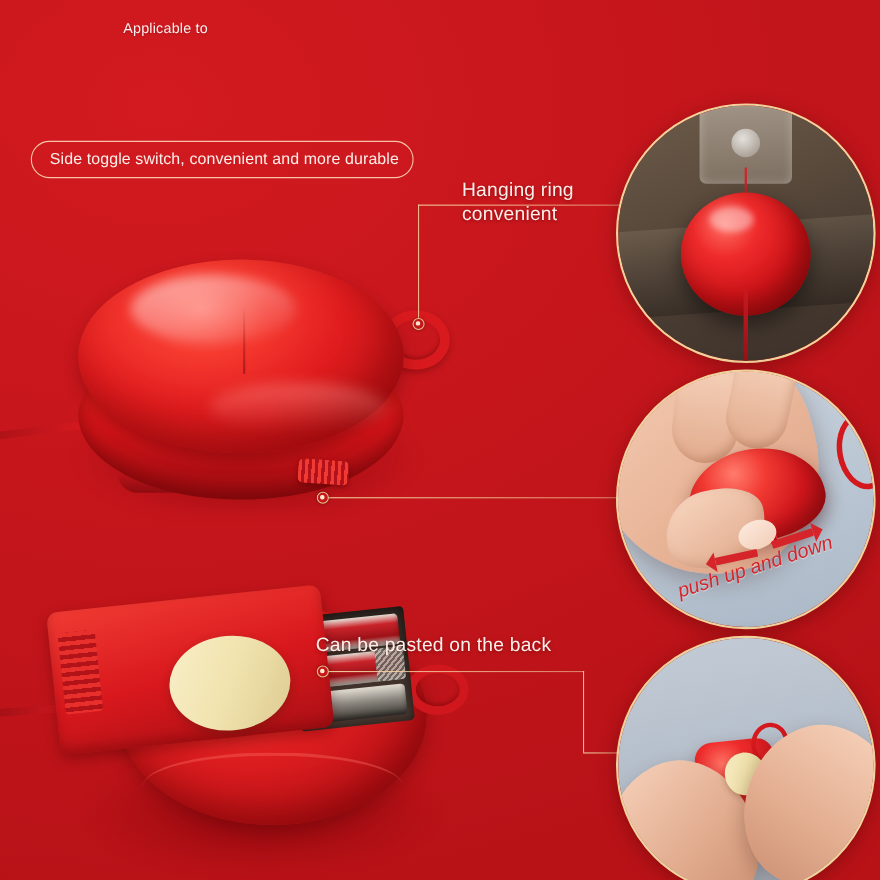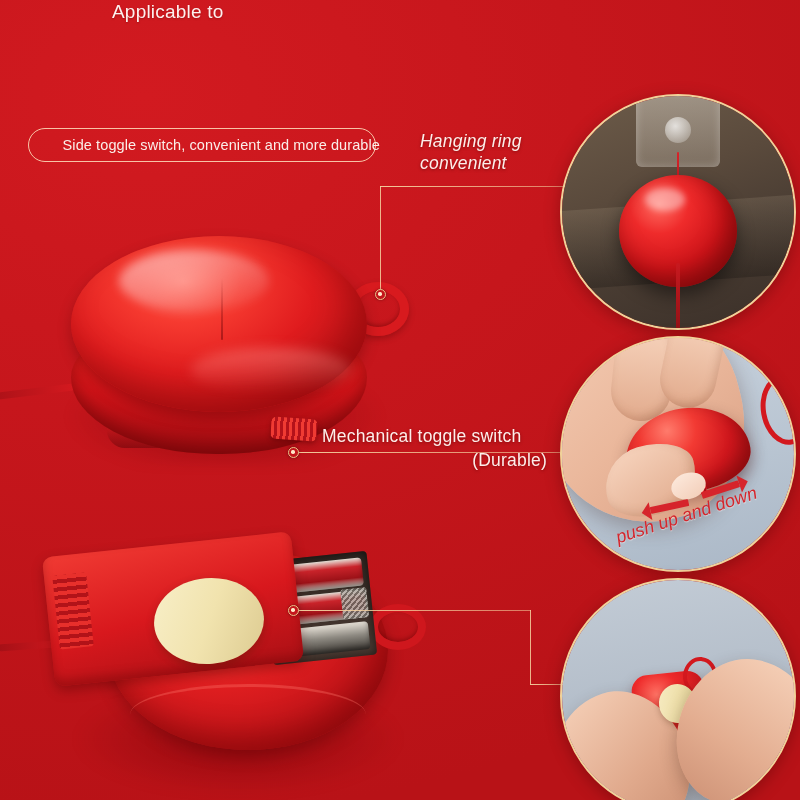--- a/index.html
+++ b/index.html
@@ -10,48 +10,48 @@
   }
   #stage{
     position:relative;width:800px;height:800px;overflow:hidden;
     background:
       radial-gradient(120% 90% at 18% 12%, #d21a20 0%, #c6161c 45%, #b81217 100%);
   }
   .abs{position:absolute;}
 
   
   .kicker{
-    left:112px;top:0;width:300px;
-    font-size:19px;line-height:23px;color:#fdf0ee;font-weight:300;
+    left:112px;top:14px;width:300px;
+    font-size:13px;line-height:23px;color:#fdf0ee;font-weight:300;
     letter-spacing:.2px;text-shadow:0 1px 2px rgba(90,0,0,.35);
   }
   .kicker .l2{display:block;margin-left:12px;}
   .headline{
     left:36px;top:62px;
     font-size:42px;line-height:48px;color:#ffffff;font-weight:400;
     letter-spacing:.5px;text-shadow:0 2px 4px rgba(90,0,0,.35);
     white-space:nowrap;
   }
   .pill{
     left:28px;top:128px;width:348px;height:34px;
     border:1.4px solid rgba(255,226,190,.85);border-radius:18px;
     box-sizing:border-box;
   }
   .pill-text{
-    left:28px;top:135px;width:352px;text-align:right;
+    left:28px;top:135px;width:352px;text-align:center;
     font-size:14.5px;line-height:20px;color:#fbeee9;font-weight:300;
     letter-spacing:.1px;white-space:nowrap;
   }
 
   
   .callout{
     color:#fdeeea;font-weight:300;text-shadow:0 1px 3px rgba(80,0,0,.5);
     letter-spacing:.2px;
   }
-  .co-hang{left:420px;top:130px;font-size:17.5px;line-height:22px;width:200px;font-style:italic;}
+  .co-hang{left:420px;top:161px;font-size:17.5px;line-height:22px;width:200px;}
   .co-switch{left:322px;top:424px;font-size:17.5px;line-height:24px;width:225px;}
   .co-switch .sub{display:block;text-align:right;}
   .co-paste{left:287px;top:575px;font-size:17.5px;line-height:22px;white-space:nowrap;}
 
   
   .lineh{background:linear-gradient(90deg,rgba(245,210,160,.95),rgba(245,210,160,.55));height:1.2px;}
   .linev{background:rgba(245,210,160,.85);width:1.2px;}
   .dot{
     width:11px;height:11px;border-radius:50%;
     border:1.6px solid #e9c489;background:#c4161c;
@@ -410,25 +410,22 @@
   <div class="abs lineh" style="left:297px;top:610px;width:234px;"></div>
   <div class="abs linev" style="left:530px;top:610px;height:74px;"></div>
   <div class="abs lineh" style="left:530px;top:684px;width:40px;"></div>
   <div class="abs dot" style="left:288px;top:605px;"></div>
 
   <div class="abs callout co-hang">
     <span>Hanging ring</span><br>
     <span>convenient</span>
   </div>
 
-  <div class="abs callout co-switch">
-    <span>Mechanical toggle switch</span>
-    <span class="sub">(Durable)</span>
-  </div>
-
+
+  <div class="abs callout co-paste">Can be pasted on the back</div>
 
   <div class="abs inset" id="inset-hang">
     <div class="scene">
       <div class="wallpane"></div>
       <div class="hook"></div>
       <div class="cord-top"></div>
       <div class="ball"></div>
       <div class="cord-bot"></div>
     </div>
   </div>

